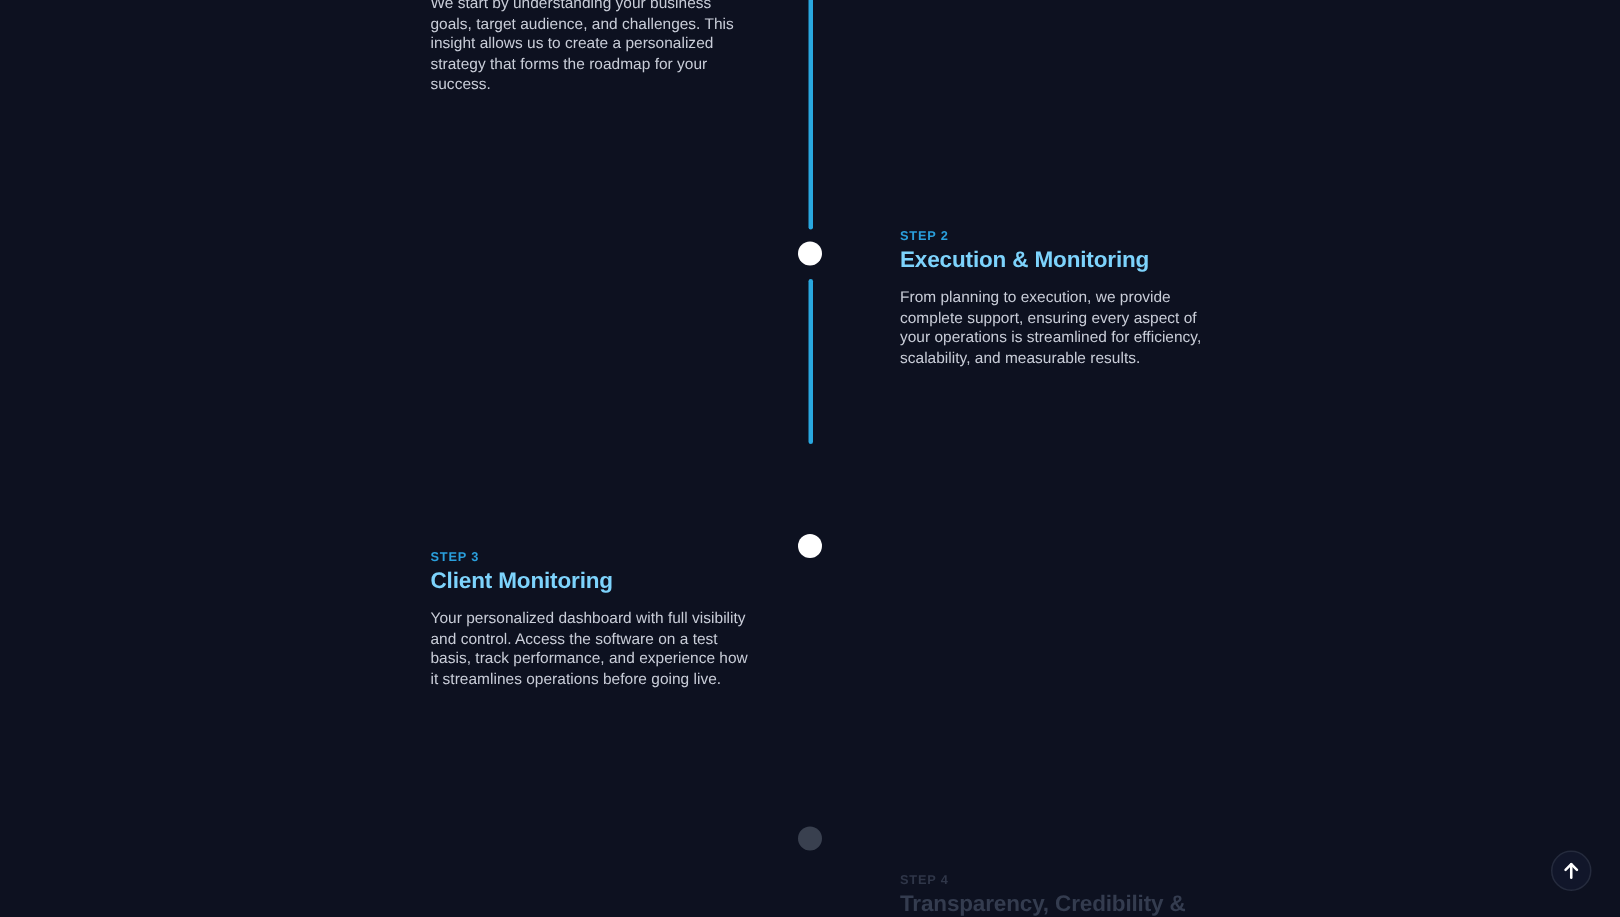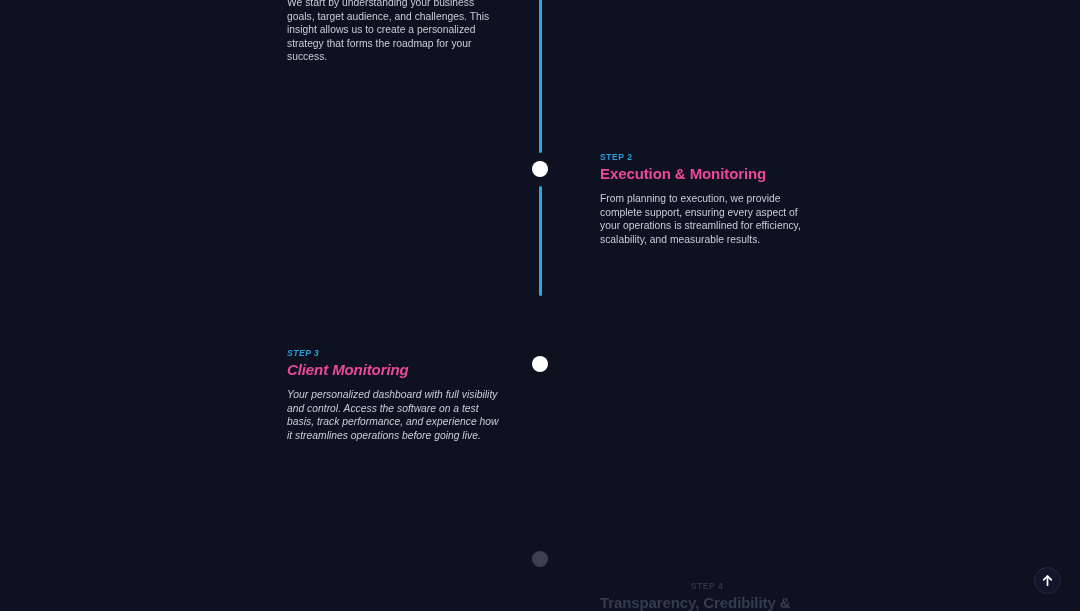--- a/index.html
+++ b/index.html
@@ -59,46 +59,46 @@
     letter-spacing: 0.55px;
     color: #2a9fdc;
     text-transform: uppercase;
     line-height: 1.2;
     margin-bottom: 3px;
   }
 
   .step-title {
     font-size: 15px;
     font-weight: bold;
-    color: #ec4899;
+    color: #7dd3fc;
     letter-spacing: -0.1px;
     line-height: 1.25;
   }
 
   .step-body {
     margin-top: 8px;
     font-size: 10.3px;
     line-height: 13.6px;
     color: #c9cdd8;
     letter-spacing: 0.02px;
   }
 
   
   .step-1 { top: -4px; }
   .step-1 .step-body { margin-top: 0; }
 
   
   .step-2 { top: 152px; }
 
   
-  .step-3 { top: 348px; font-style: italic; }
+  .step-3 { top: 366px; }
 
   
   .step-4 { top: 581px; }
-  .step-4 .step-kicker { color: #2e3banything; text-align: center; }
+  .step-4 .step-kicker { color: #2e3banything; }
   .step-4 .step-kicker { color: #2f3648; }
   .step-4 .step-title  { color: #343c4f; }
 
   
   .scroll-top-btn {
     position: absolute;
     left: 1034px;
     top: 567px;
     width: 27px;
     height: 27px;

